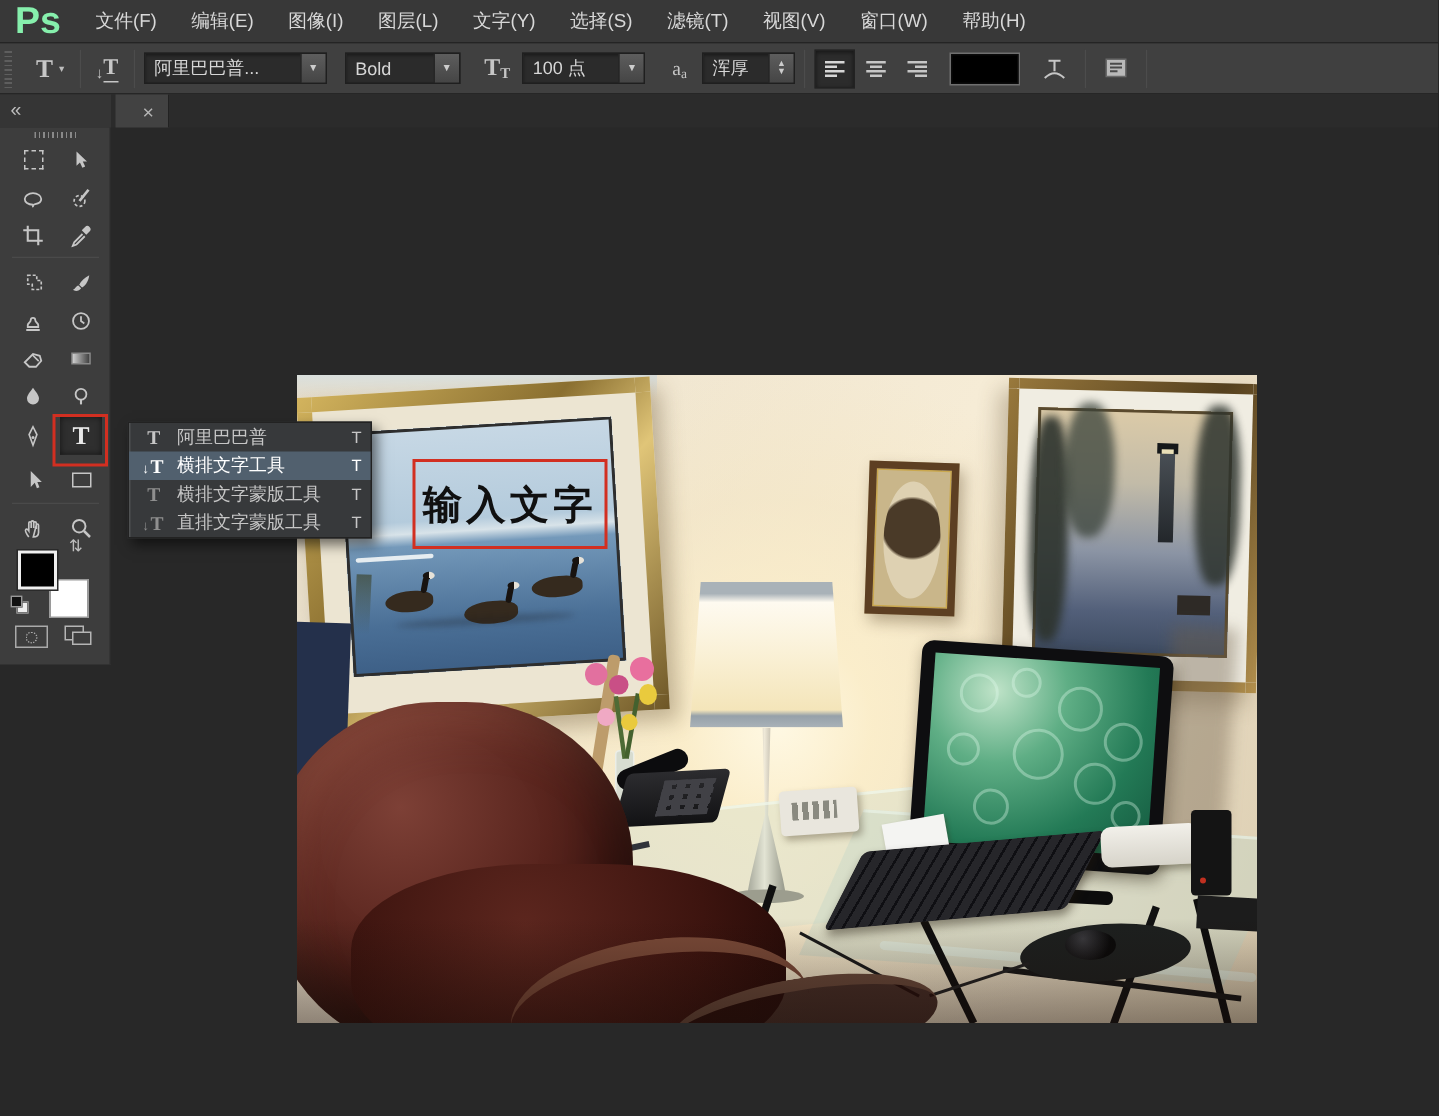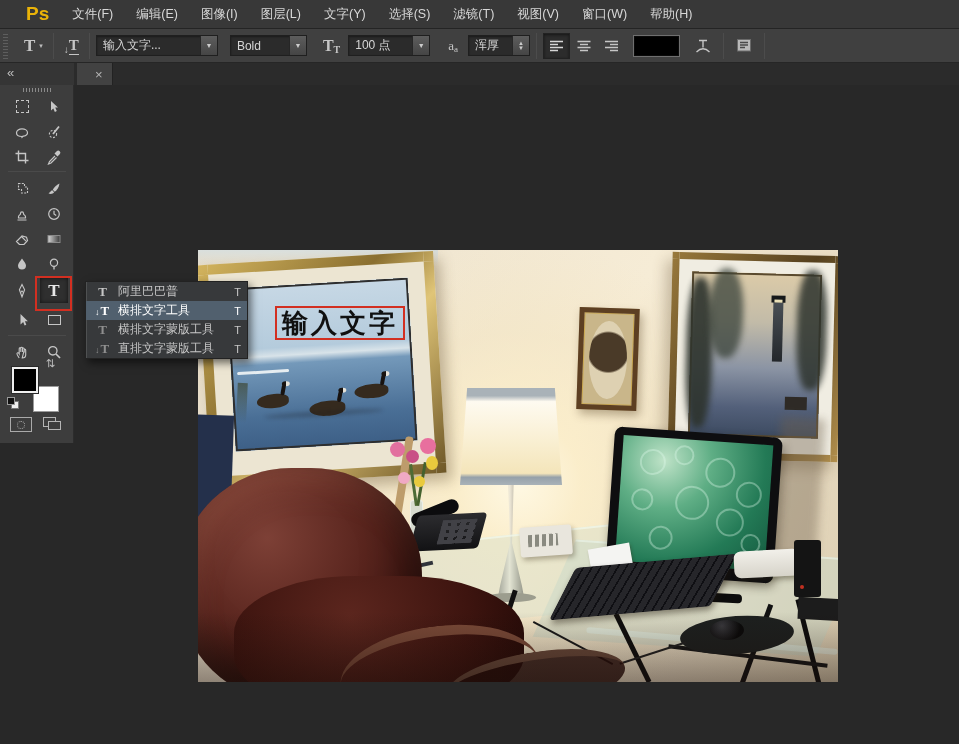--- a/index.html
+++ b/index.html
@@ -3,21 +3,21 @@
 <meta charset="utf-8">
 <style>
   html,body{margin:0;padding:0;background:#1e1e1e;}
   *{box-sizing:border-box;}
   #app{position:relative;width:959px;height:744px;background:#282828;overflow:hidden;
        font-family:"Liberation Sans","DejaVu Sans",sans-serif;-webkit-font-smoothing:antialiased;}
 
   
   .menubar{position:absolute;left:0;top:0;width:959px;height:29px;background:#383838;
            border-bottom:1px solid #242424;display:flex;align-items:center;}
-  .ps-logo{margin-left:26px;color:#eab308;font-weight:bold;font-size:19px;}
+  .ps-logo{margin-left:10px;color:#86efac;font-weight:bold;font-size:25px;}
   .menu-item{margin-left:23px;color:#d8d8d8;font-size:12.5px;cursor:default;}
   .menu-item:first-of-type{margin-left:25px;}
 
   
   .optionsbar{position:absolute;left:0;top:29px;width:959px;height:34px;background:#404040;
               border-bottom:1px solid #262626;display:flex;align-items:center;}
   .grip-v{width:5px;height:26px;margin-left:3px;
           background:repeating-linear-gradient(0deg,#5e5e5e 0 1px,transparent 1px 3px);}
   .ob-sep{width:1px;height:26px;background:#2e2e2e;border-right:1px solid #4c4c4c;margin:0 6px;}
   .ob-icon{color:#c6c6c6;display:flex;align-items:flex-end;padding:0 4px;}
@@ -64,21 +64,21 @@
   .mini-swatch .b{position:absolute;left:4px;top:4px;width:8px;height:8px;background:#eee;border:1px solid #777;}
   .swap{position:absolute;left:46px;top:272px;color:#bdbdbd;font-size:11px;transform:rotate(-90deg);}
   .qmask{position:absolute;left:10px;top:332px;width:22px;height:15px;border:1px solid #aaa;
          display:flex;align-items:center;justify-content:center;}
   .qmask i{display:block;width:8px;height:8px;border:1px dotted #aaa;border-radius:50%;}
   .smode{position:absolute;left:41px;top:330px;}
 
   
   .red-box-tool{position:absolute;left:35px;top:276px;width:37px;height:35px;
                 border:2px solid var(--red);z-index:40;}
-  .red-box-canvas{position:absolute;left:77px;top:56px;width:130px;height:34px;
+  .red-box-canvas{position:absolute;left:77px;top:56px;width:130px;height:60px;
                   border:2px solid var(--red);z-index:50;display:flex;align-items:center;justify-content:center;}
   .annot-text{font-size:26px;font-weight:bold;color:#101010;letter-spacing:3px;}
 
   
   .flyout{position:absolute;left:85px;top:281px;width:163px;background:#37393b;z-index:100;
           border:1px solid #222;box-shadow:1px 0 0 rgba(255,255,255,.12) inset,3px 4px 8px rgba(0,0,0,.55);}
   .fly-row{height:19px;display:flex;align-items:center;padding:0 6px;color:#c6c6c6;font-size:12px;}
   .fly-row.selected{background:#51606e;color:#fff;}
   .fi{width:20px;display:flex;align-items:flex-end;justify-content:center;}
   .fi .arrow{font-size:9px;margin-right:1px;color:inherit;}
@@ -126,21 +126,21 @@
       <span class="serifT" style="font-size:17px;">T</span>
       <span class="caret">▾</span>
     </div>
     <div class="ob-sep"></div>
     <div class="ob-icon">
       <span style="font-size:10px;">↓</span>
       <span class="serifT" style="font-size:15px;border-bottom:1px solid #c6c6c6;">T</span>
     </div>
     <div class="ob-sep"></div>
     <div class="field" style="width:122px;">
-      <span class="val">输入文字...</span>
+      <span class="val">阿里巴巴普...</span>
       <span class="btn">▼</span>
     </div>
     <div class="field" style="width:77px;margin-left:12px;">
       <span class="val">Bold</span>
       <span class="btn">▼</span>
     </div>
     <div class="ob-icon" style="margin-left:12px;">
       <span class="serifT" style="font-size:16px;">T</span>
       <span class="serifT" style="font-size:10px;">T</span>
     </div>

